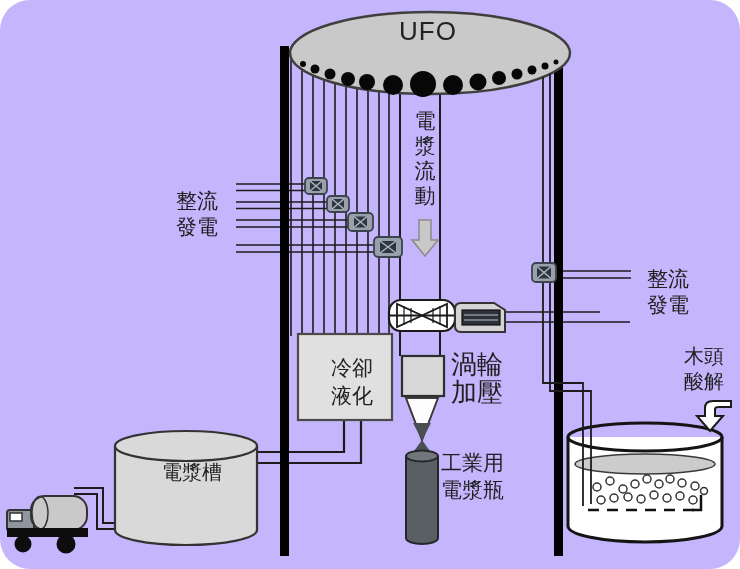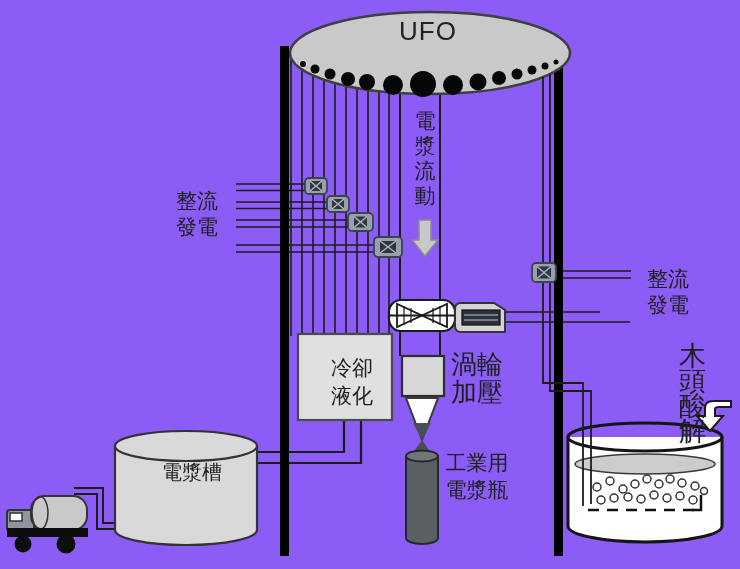--- a/index.html
+++ b/index.html
@@ -1,28 +1,28 @@
 <!DOCTYPE html>
 <html><head>
 <meta charset="utf-8">
 <style>
   html,body{margin:0;padding:0;background:#ffffff;}
-  .canvas{position:relative;width:740px;height:569px;background:#8b5cf6;overflow:hidden;
-          font-family:"Liberation Sans", sans-serif;color:#1f1f1f;}
+  .canvas{position:relative;width:740px;height:569px;background:#c4b5fd;overflow:hidden;
+          font-family:"Liberation Sans", sans-serif;color:#1f1f1f;border-radius:30px;}
   .canvas svg{position:absolute;left:0;top:0;}
   .lbl{position:absolute;color:#1f1f1f;font-weight:500;}
   .lbl-ufo{left:399px;top:16px;font-size:26px;letter-spacing:1px;color:#222;}
   .lbl-rect-left{left:170px;top:188px;width:54px;font-size:21px;line-height:26px;text-align:center;}
   .lbl-rect-right{left:641px;top:266px;width:54px;font-size:21px;line-height:26px;text-align:center;}
   .lbl-flow{left:412px;top:108px;width:26px;font-size:21px;line-height:25px;word-break:break-all;text-align:center;}
   .lbl-cooling{left:321px;top:354px;width:52px;font-size:21px;line-height:28px;text-align:right;}
   .lbl-turbo{left:451px;top:350px;width:54px;font-size:26px;line-height:28px;text-align:left;}
   .lbl-tank{left:150px;top:459px;width:72px;font-size:20px;text-align:right;}
-  .lbl-bottle{left:441px;top:449px;width:72px;font-size:21px;line-height:27px;text-align:center;}
-  .lbl-wood{left:679px;top:344px;width:50px;font-size:27px;line-height:25px;text-align:left;}
+  .lbl-bottle{left:441px;top:449px;width:72px;font-size:21px;line-height:27px;text-align:left;}
+  .lbl-wood{left:679px;top:344px;width:50px;font-size:20px;line-height:25px;text-align:center;}
 </style>
 </head>
 <body>
 
 <div class="canvas">
 
 <svg width="740" height="569" viewBox="0 0 740 569">
 
   <g stroke="#1c1c1c" stroke-width="1.6" fill="none">
     <line x1="291" y1="58" x2="291" y2="336"></line>

